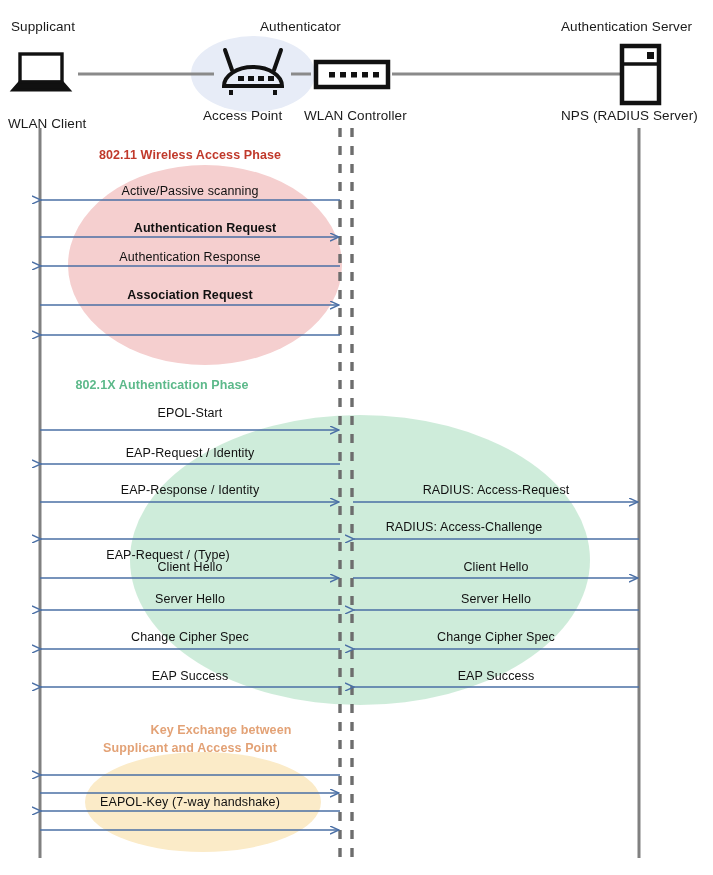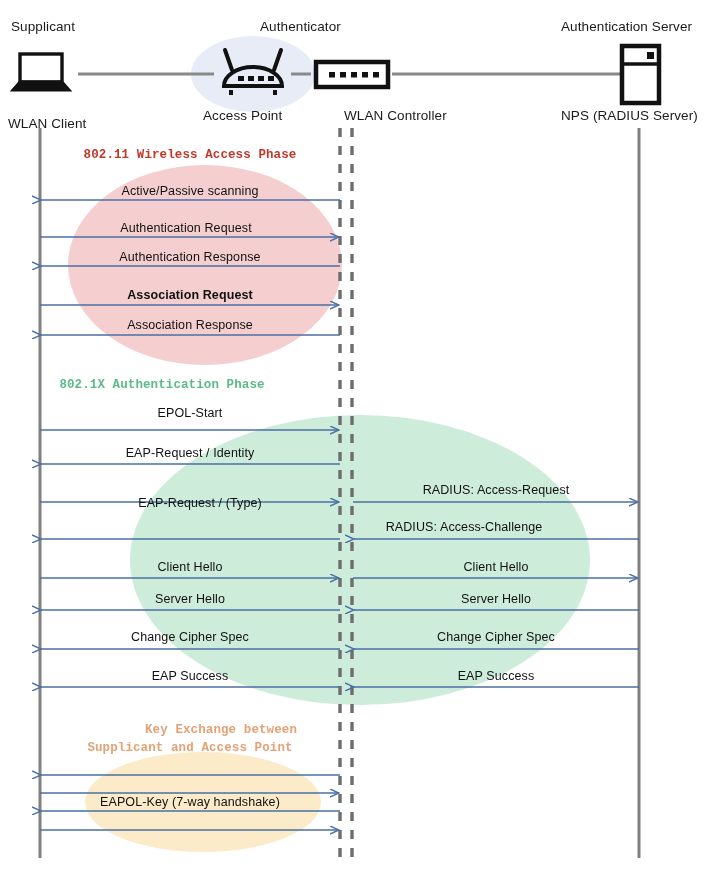--- a/index.html
+++ b/index.html
@@ -32,21 +32,20 @@
     letter-spacing:.1px;
   }
   .phase-label{
     position:absolute;
     font-size:12.5px;
     font-weight:600;
     white-space:nowrap;
     text-align:center;
     line-height:18px;
     letter-spacing:.1px;
-    font-family:Liberation Mono, monospace;
   }
   .msg-label{
     position:absolute;
     font-size:12.5px;
     color:#111111;
     white-space:nowrap;
     text-align:center;
     letter-spacing:.1px;
   }
 </style>
@@ -142,40 +141,40 @@
     <line x1="340" y1="811" x2="41" y2="811" stroke="#4a6fa5" stroke-width="1.5" marker-end="url(#arrL)"></line>
     <line x1="40" y1="830" x2="339" y2="830" stroke="#4a6fa5" stroke-width="1.5" marker-end="url(#arrR)"></line>
   </svg>
 
   <div class="hdr-label" style="left:11px;top:19px;">Supplicant</div>
   <div class="hdr-label" style="left:260px;top:19px;">Authenticator</div>
   <div class="hdr-label" style="left:561px;top:19px;">Authentication Server</div>
 
   <div class="node-label" style="left:8px;top:116px;">WLAN Client</div>
   <div class="node-label" style="left:203px;top:108px;">Access Point</div>
-  <div class="node-label" style="left:304px;top:108px;margin-left:40px;">WLAN Controller</div>
+  <div class="node-label" style="left:304px;top:108px;">WLAN Controller</div>
   <div class="node-label" style="left:561px;top:108px;">NPS (RADIUS Server)</div>
 
   <div class="phase-label" style="left:40px;top:146px;width:300px;color:#C0392B;">802.11 Wireless Access Phase</div>
 
   <div class="phase-label" style="left:40px;top:376px;width:244px;color:#5CB98A;">802.1X Authentication Phase</div>
 
   <div class="phase-label" style="left:40px;top:721px;width:300px;color:#E3A276;padding-left:31px;">Key Exchange between</div>
   <div class="phase-label" style="left:40px;top:739px;width:300px;color:#E3A276;">Supplicant and Access Point</div>
 
   <div class="msg-label" style="left:40px;top:184px;width:300px;">Active/Passive scanning</div>
-  <div class="msg-label" style="left:36px;top:221px;width:300px;">Authentication Request</div>
+  <div class="msg-label" style="left:55px;top:221px;width:300px;font-weight:bold;">Authentication Request</div>
   <div class="msg-label" style="left:40px;top:250px;width:300px;">Authentication Response</div>
   <div class="msg-label" style="left:40px;top:288px;width:300px;font-weight:bold;">Association Request</div>
-  <div class="msg-label" style="left:40px;top:318px;width:300px;">Association Response</div>
 
   <div class="msg-label" style="left:40px;top:406px;width:300px;">EPOL-Start</div>
   <div class="msg-label" style="left:40px;top:446px;width:300px;">EAP-Request / Identity</div>
+  <div class="msg-label" style="left:40px;top:483px;width:300px;">EAP-Response / Identity</div>
   <div class="msg-label" style="left:353px;top:483px;width:286px;">RADIUS: Access-Request</div>
-  <div class="msg-label" style="left:40px;top:496px;width:256px;padding-left:32px;">EAP-Request / (Type)</div>
+  <div class="msg-label" style="left:40px;top:548px;width:256px;">EAP-Request / (Type)</div>
   <div class="msg-label" style="left:336px;top:520px;width:256px;">RADIUS: Access-Challenge</div>
   <div class="msg-label" style="left:40px;top:560px;width:300px;">Client Hello</div>
   <div class="msg-label" style="left:353px;top:560px;width:286px;">Client Hello</div>
   <div class="msg-label" style="left:40px;top:592px;width:300px;">Server Hello</div>
   <div class="msg-label" style="left:353px;top:592px;width:286px;">Server Hello</div>
   <div class="msg-label" style="left:40px;top:630px;width:300px;">Change Cipher Spec</div>
   <div class="msg-label" style="left:353px;top:630px;width:286px;">Change Cipher Spec</div>
   <div class="msg-label" style="left:40px;top:669px;width:300px;">EAP Success</div>
   <div class="msg-label" style="left:353px;top:669px;width:286px;">EAP Success</div>
 

